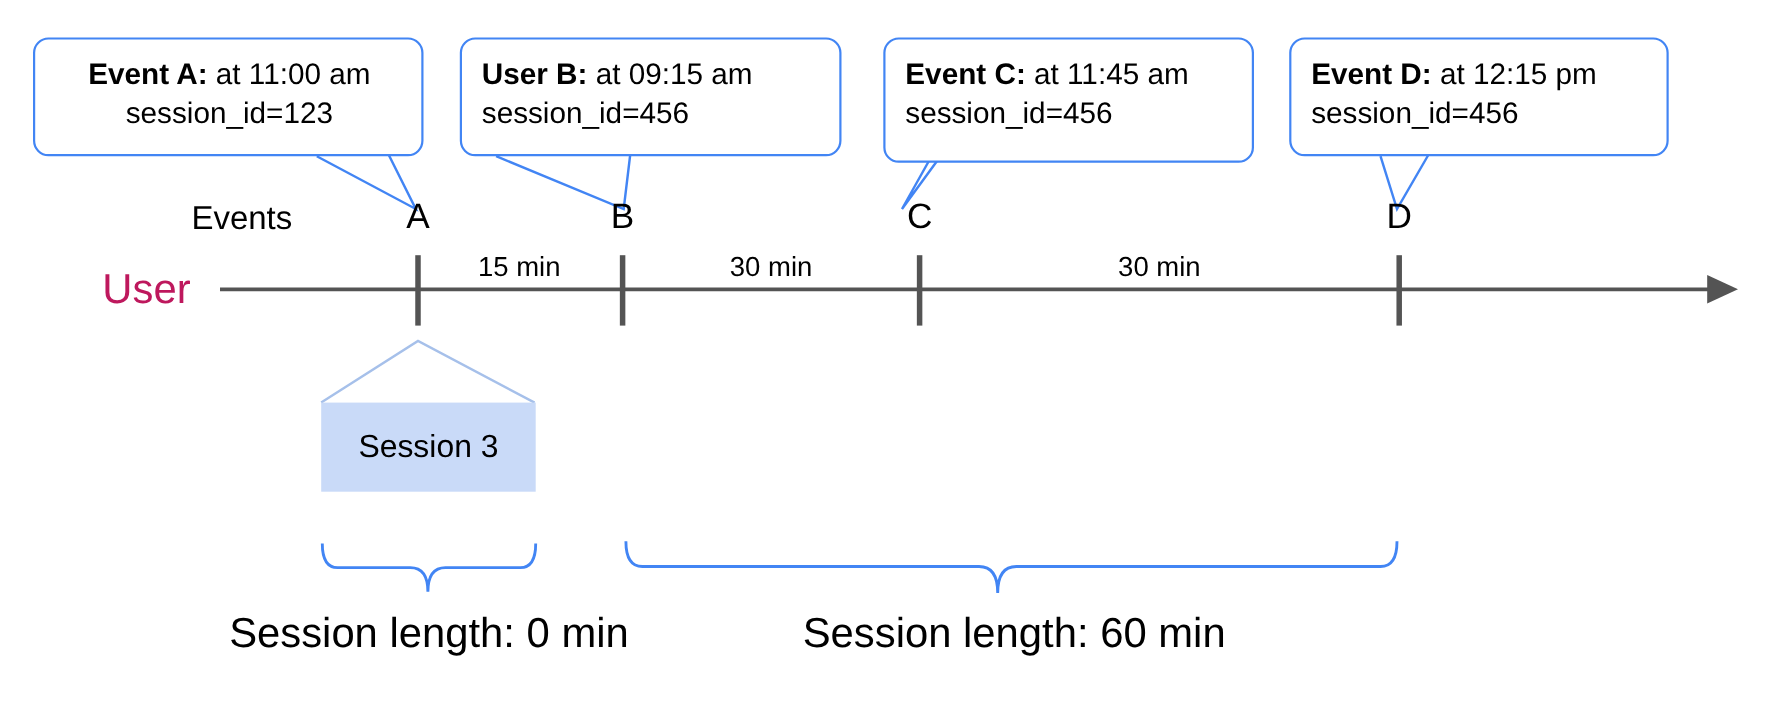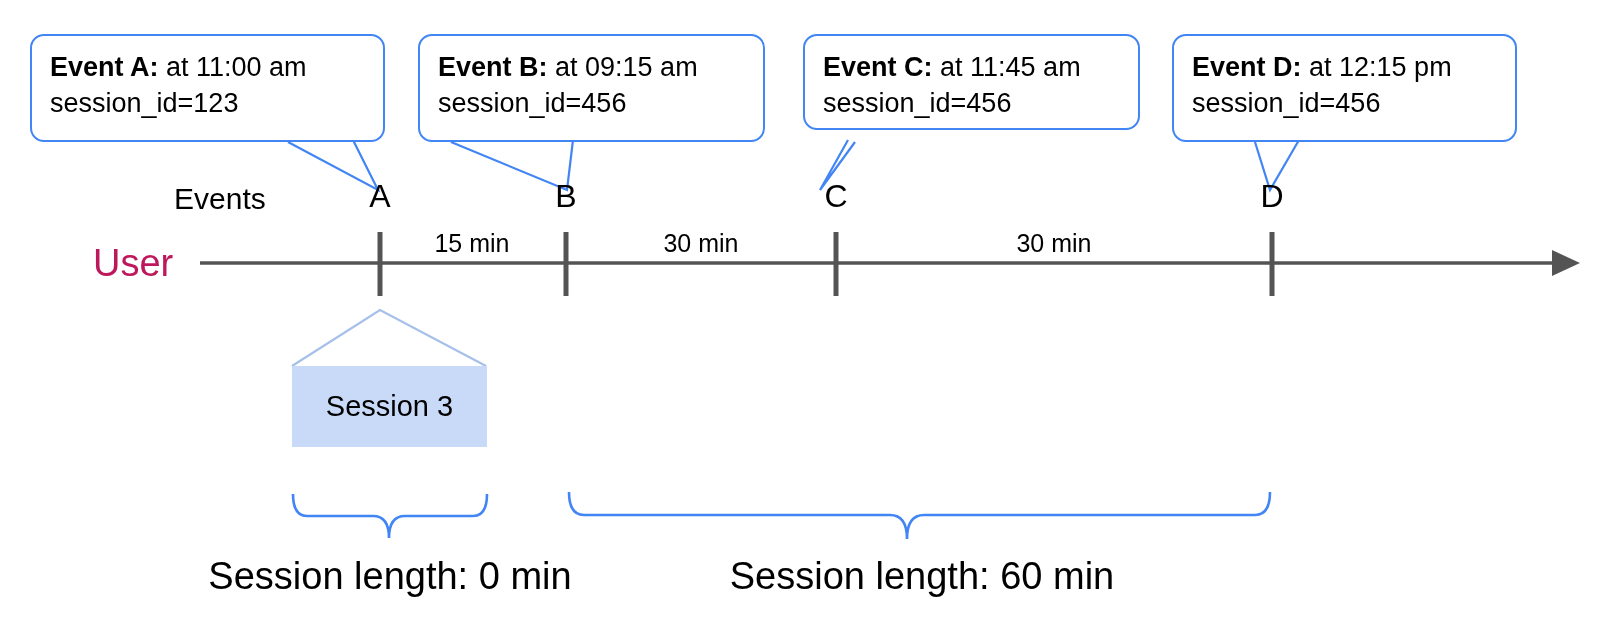--- a/index.html
+++ b/index.html
@@ -115,31 +115,31 @@
     <line x1="836" y1="232" x2="836" y2="296" stroke="#545454" stroke-width="5"></line>
     <line x1="1272" y1="232" x2="1272" y2="296" stroke="#545454" stroke-width="5"></line>
 
     <polyline fill="none" stroke="#a6c0ea" stroke-width="2.2" points="292,366 380,310 486,366"></polyline>
 
     <path fill="none" stroke="#4285f4" stroke-width="2.6" d="M 293,494 q 0,22 14,22 L 373,516 q 16,0 16,22 q 0,-22 16,-22 L 473,516 q 14,0 14,-22"></path>
 
     <path fill="none" stroke="#4285f4" stroke-width="2.6" d="M 569,492 q 0,23 15,23 L 890,515 q 17,0 17,24 q 0,-24 17,-24 L 1255,515 q 15,0 15,-23"></path>
   </svg>
 
-  <div class="callout" style="left:30px; top:34px; width:355px; height:108px;">
+  <div class="callout" style="left:30px; top:34px; width:355px; height:108px;text-align:center;">
     <span class="ev-name">Event A:</span><span class="ev-time"> at 11:00 am</span>
     <span class="ev-sid">session_id=123</span>
   </div>
 
   <div class="callout" style="left:418px; top:34px; width:347px; height:108px;">
-    <span class="ev-name">Event B:</span><span class="ev-time"> at 09:15 am</span>
+    <span class="ev-name">User B:</span><span class="ev-time"> at 09:15 am</span>
     <span class="ev-sid">session_id=456</span>
   </div>
 
-  <div class="callout" style="left:803px; top:34px; width:337px; height:96px;">
+  <div class="callout" style="left:803px; top:34px; width:337px; height:114px;">
     <span class="ev-name">Event C:</span><span class="ev-time"> at 11:45 am</span>
     <span class="ev-sid">session_id=456</span>
   </div>
 
   <div class="callout" style="left:1172px; top:34px; width:345px; height:108px;">
     <span class="ev-name">Event D:</span><span class="ev-time"> at 12:15 pm</span>
     <span class="ev-sid">session_id=456</span>
   </div>
 
   <div class="row-label-events" style="left:174px; top:182px;">Events</div>

